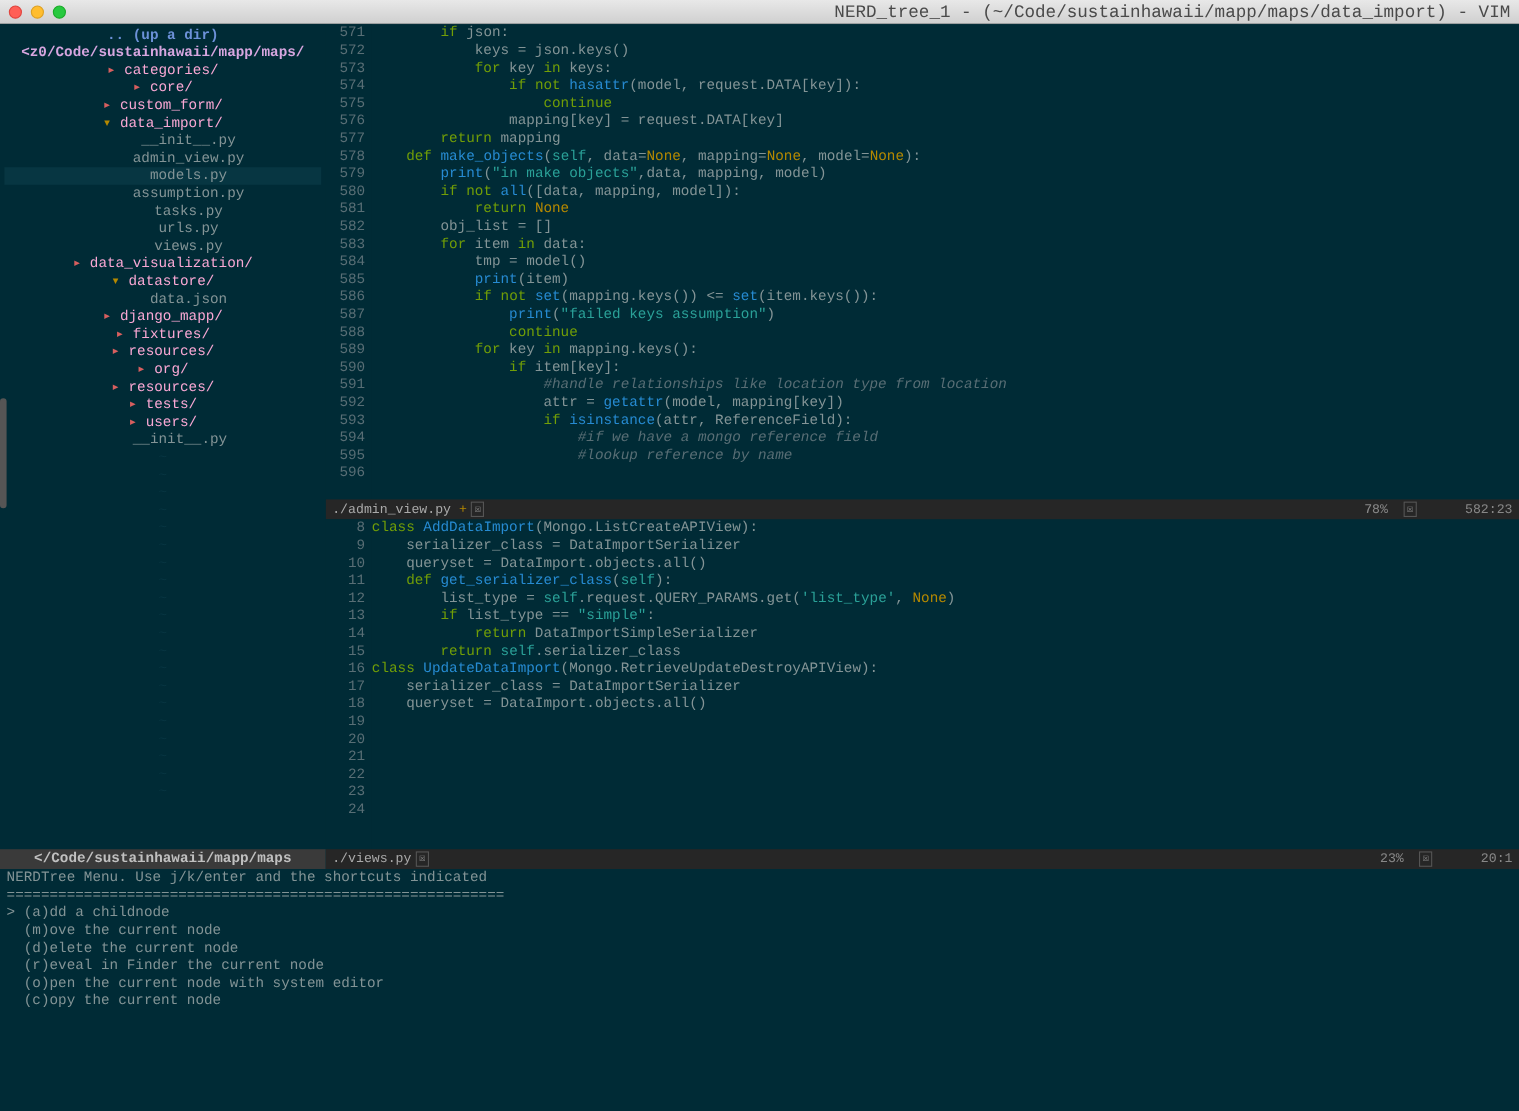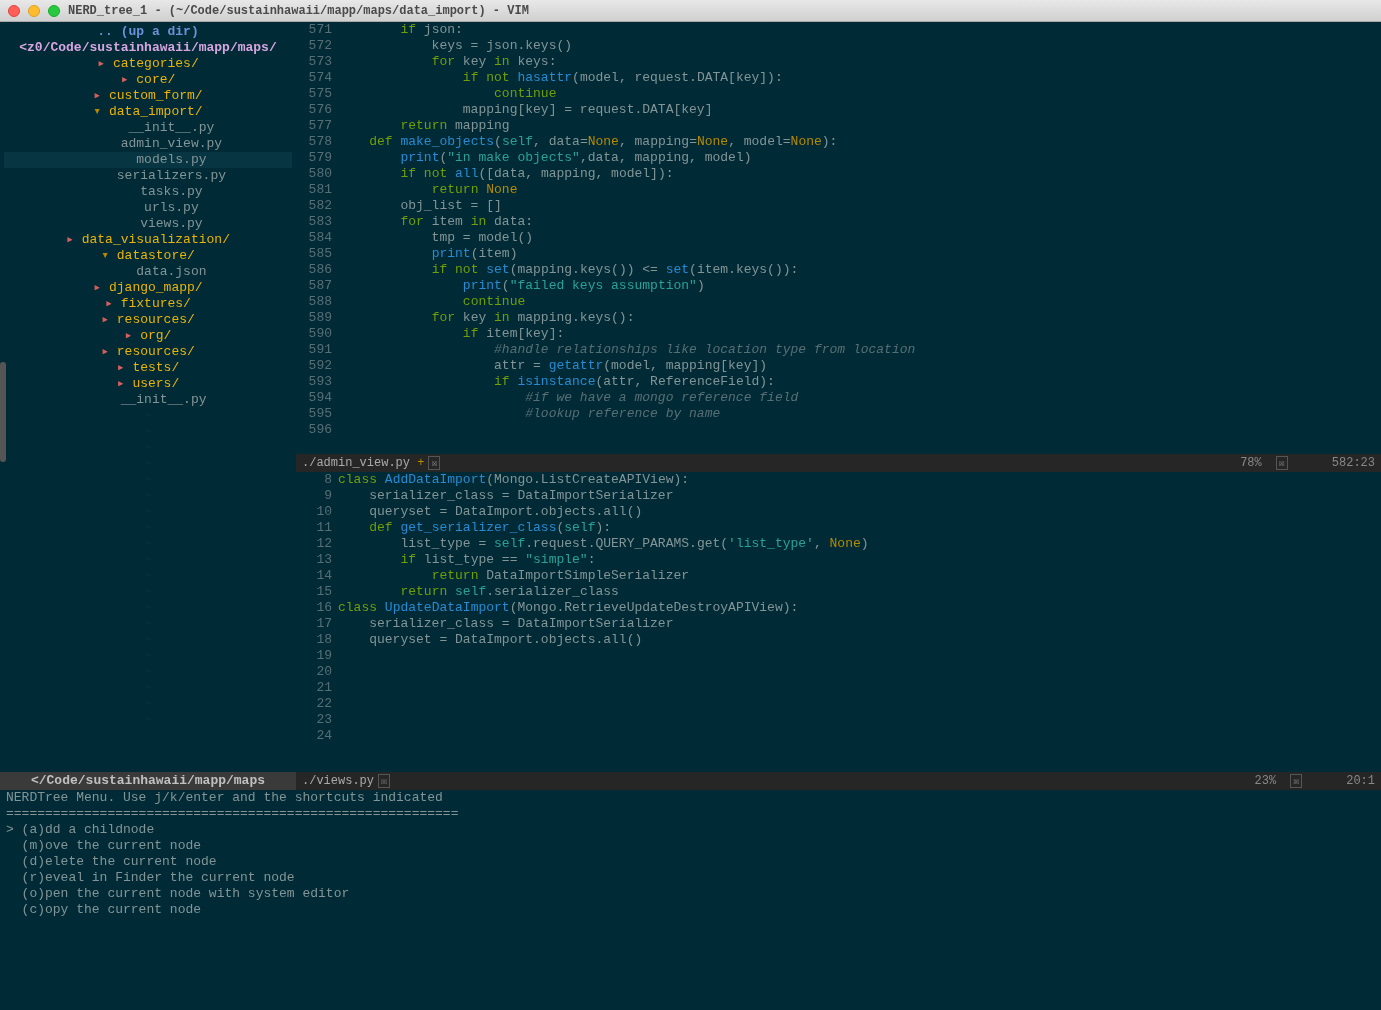--- a/index.html
+++ b/index.html
@@ -18,36 +18,36 @@
   display: flex;
   align-items: center;
   padding: 0 8px;
   border-bottom: 1px solid #aaa;
 }
 .traffic { display: flex; gap: 8px; margin-right: 8px; }
 .dot { width: 12px; height: 12px; border-radius: 50%; }
 .dot.red { background: #ff5f56; border: 0.5px solid #e0443e; }
 .dot.yellow { background: #ffbd2e; border: 0.5px solid #dea123; }
 .dot.green { background: #27c93f; border: 0.5px solid #1aab29; }
-.title { flex: 1; text-align: left; color: #4a4a4a; font-size: 12px; font-weight: bold; }
+.title { flex: 1; text-align: right; color: #4a4a4a; font-size: 16px; }
 .main { display: flex; height: 768px; background: #002b36; }
 .sidebar {
   width: 296px;
   background: #002b36;
   padding: 2px 4px;
   line-height: 16px;
   position: relative;
   text-align: center;
 }
 .tree-line { white-space: nowrap; }
 .tree-up { color: #6c91d8; font-weight: bold; }
 .tree-path { color: #d7a6e0; font-weight: bold; }
 .arrow { color: #d75f5f; }
 .arrow.open { color: #b58900; }
-.dir { color: #eab308; }
+.dir { color: #f9a8d4; }
 .file { color: #839496; }
 .highlight { background: #073642; display: block; }
 .tilde { color: #073642; }
 .sidebar-status {
   position: absolute;
   bottom: 0;
   left: 0;
   right: 0;
   background: #3a3a3a;
   color: #c0c0c0;
@@ -128,21 +128,21 @@
     <div class="tree-line tree-up">.. (up a dir)</div>
     <div class="tree-line tree-path">&lt;z0/Code/sustainhawaii/mapp/maps/</div>
     <div id="tree-items">
         <div class="tree-line"><span class="arrow">▸</span> <span class="dir">categories/</span></div>
         <div class="tree-line"><span class="arrow">▸</span> <span class="dir">core/</span></div>
         <div class="tree-line"><span class="arrow">▸</span> <span class="dir">custom_form/</span></div>
         <div class="tree-line"><span class="arrow open">▾</span> <span class="dir">data_import/</span></div>
         <div class="tree-line">&nbsp;&nbsp;&nbsp;&nbsp;&nbsp;&nbsp;<span class="file">__init__.py</span></div>
         <div class="tree-line">&nbsp;&nbsp;&nbsp;&nbsp;&nbsp;&nbsp;<span class="file">admin_view.py</span></div>
         <div class="tree-line highlight">&nbsp;&nbsp;&nbsp;&nbsp;&nbsp;&nbsp;<span class="file">models.py</span></div>
-        <div class="tree-line">&nbsp;&nbsp;&nbsp;&nbsp;&nbsp;&nbsp;<span class="file">serializers.py</span></div>
+        <div class="tree-line">&nbsp;&nbsp;&nbsp;&nbsp;&nbsp;&nbsp;<span class="file">assumption.py</span></div>
         <div class="tree-line">&nbsp;&nbsp;&nbsp;&nbsp;&nbsp;&nbsp;<span class="file">tasks.py</span></div>
         <div class="tree-line">&nbsp;&nbsp;&nbsp;&nbsp;&nbsp;&nbsp;<span class="file">urls.py</span></div>
         <div class="tree-line">&nbsp;&nbsp;&nbsp;&nbsp;&nbsp;&nbsp;<span class="file">views.py</span></div>
         <div class="tree-line"><span class="arrow">▸</span> <span class="dir">data_visualization/</span></div>
         <div class="tree-line"><span class="arrow open">▾</span> <span class="dir">datastore/</span></div>
         <div class="tree-line">&nbsp;&nbsp;&nbsp;&nbsp;&nbsp;&nbsp;<span class="file">data.json</span></div>
         <div class="tree-line"><span class="arrow">▸</span> <span class="dir">django_mapp/</span></div>
         <div class="tree-line"><span class="arrow">▸</span> <span class="dir">fixtures/</span></div>
         <div class="tree-line"><span class="arrow">▸</span> <span class="dir">resources/</span></div>
         <div class="tree-line"><span class="arrow">▸</span> <span class="dir">org/</span></div>

